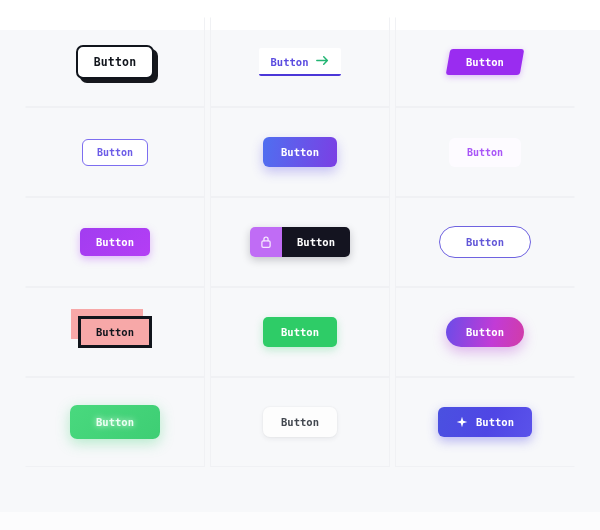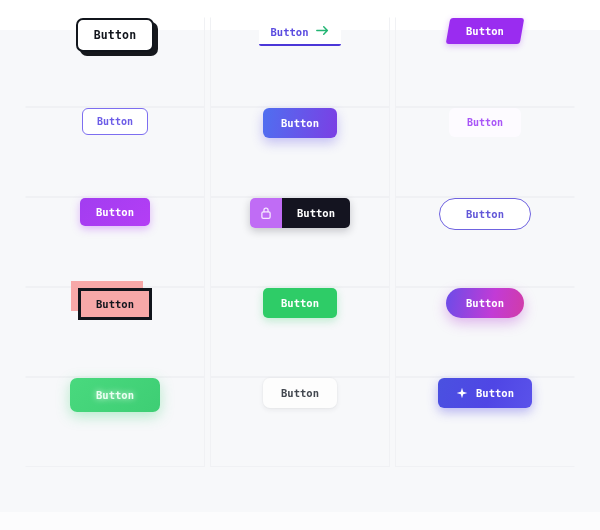--- a/index.html
+++ b/index.html
@@ -59,21 +59,21 @@
     grid-auto-rows: 90px;
     column-gap: 5px;
     row-gap: 0px;
   }
   .cell {
     position: relative;
     box-sizing: border-box;
     border: 1px solid #f0f1f4;
     background: transparent;
     display: flex;
-    align-items: flex-start;
+    align-items: center;
     justify-content: center;
   }
   .cell.edge-l { border-left-color: transparent; }
   .cell.edge-r { border-right-color: transparent; }
   .cell.edge-t { border-top-color: transparent; }
 
   
 
   
   .btn-brutal {

